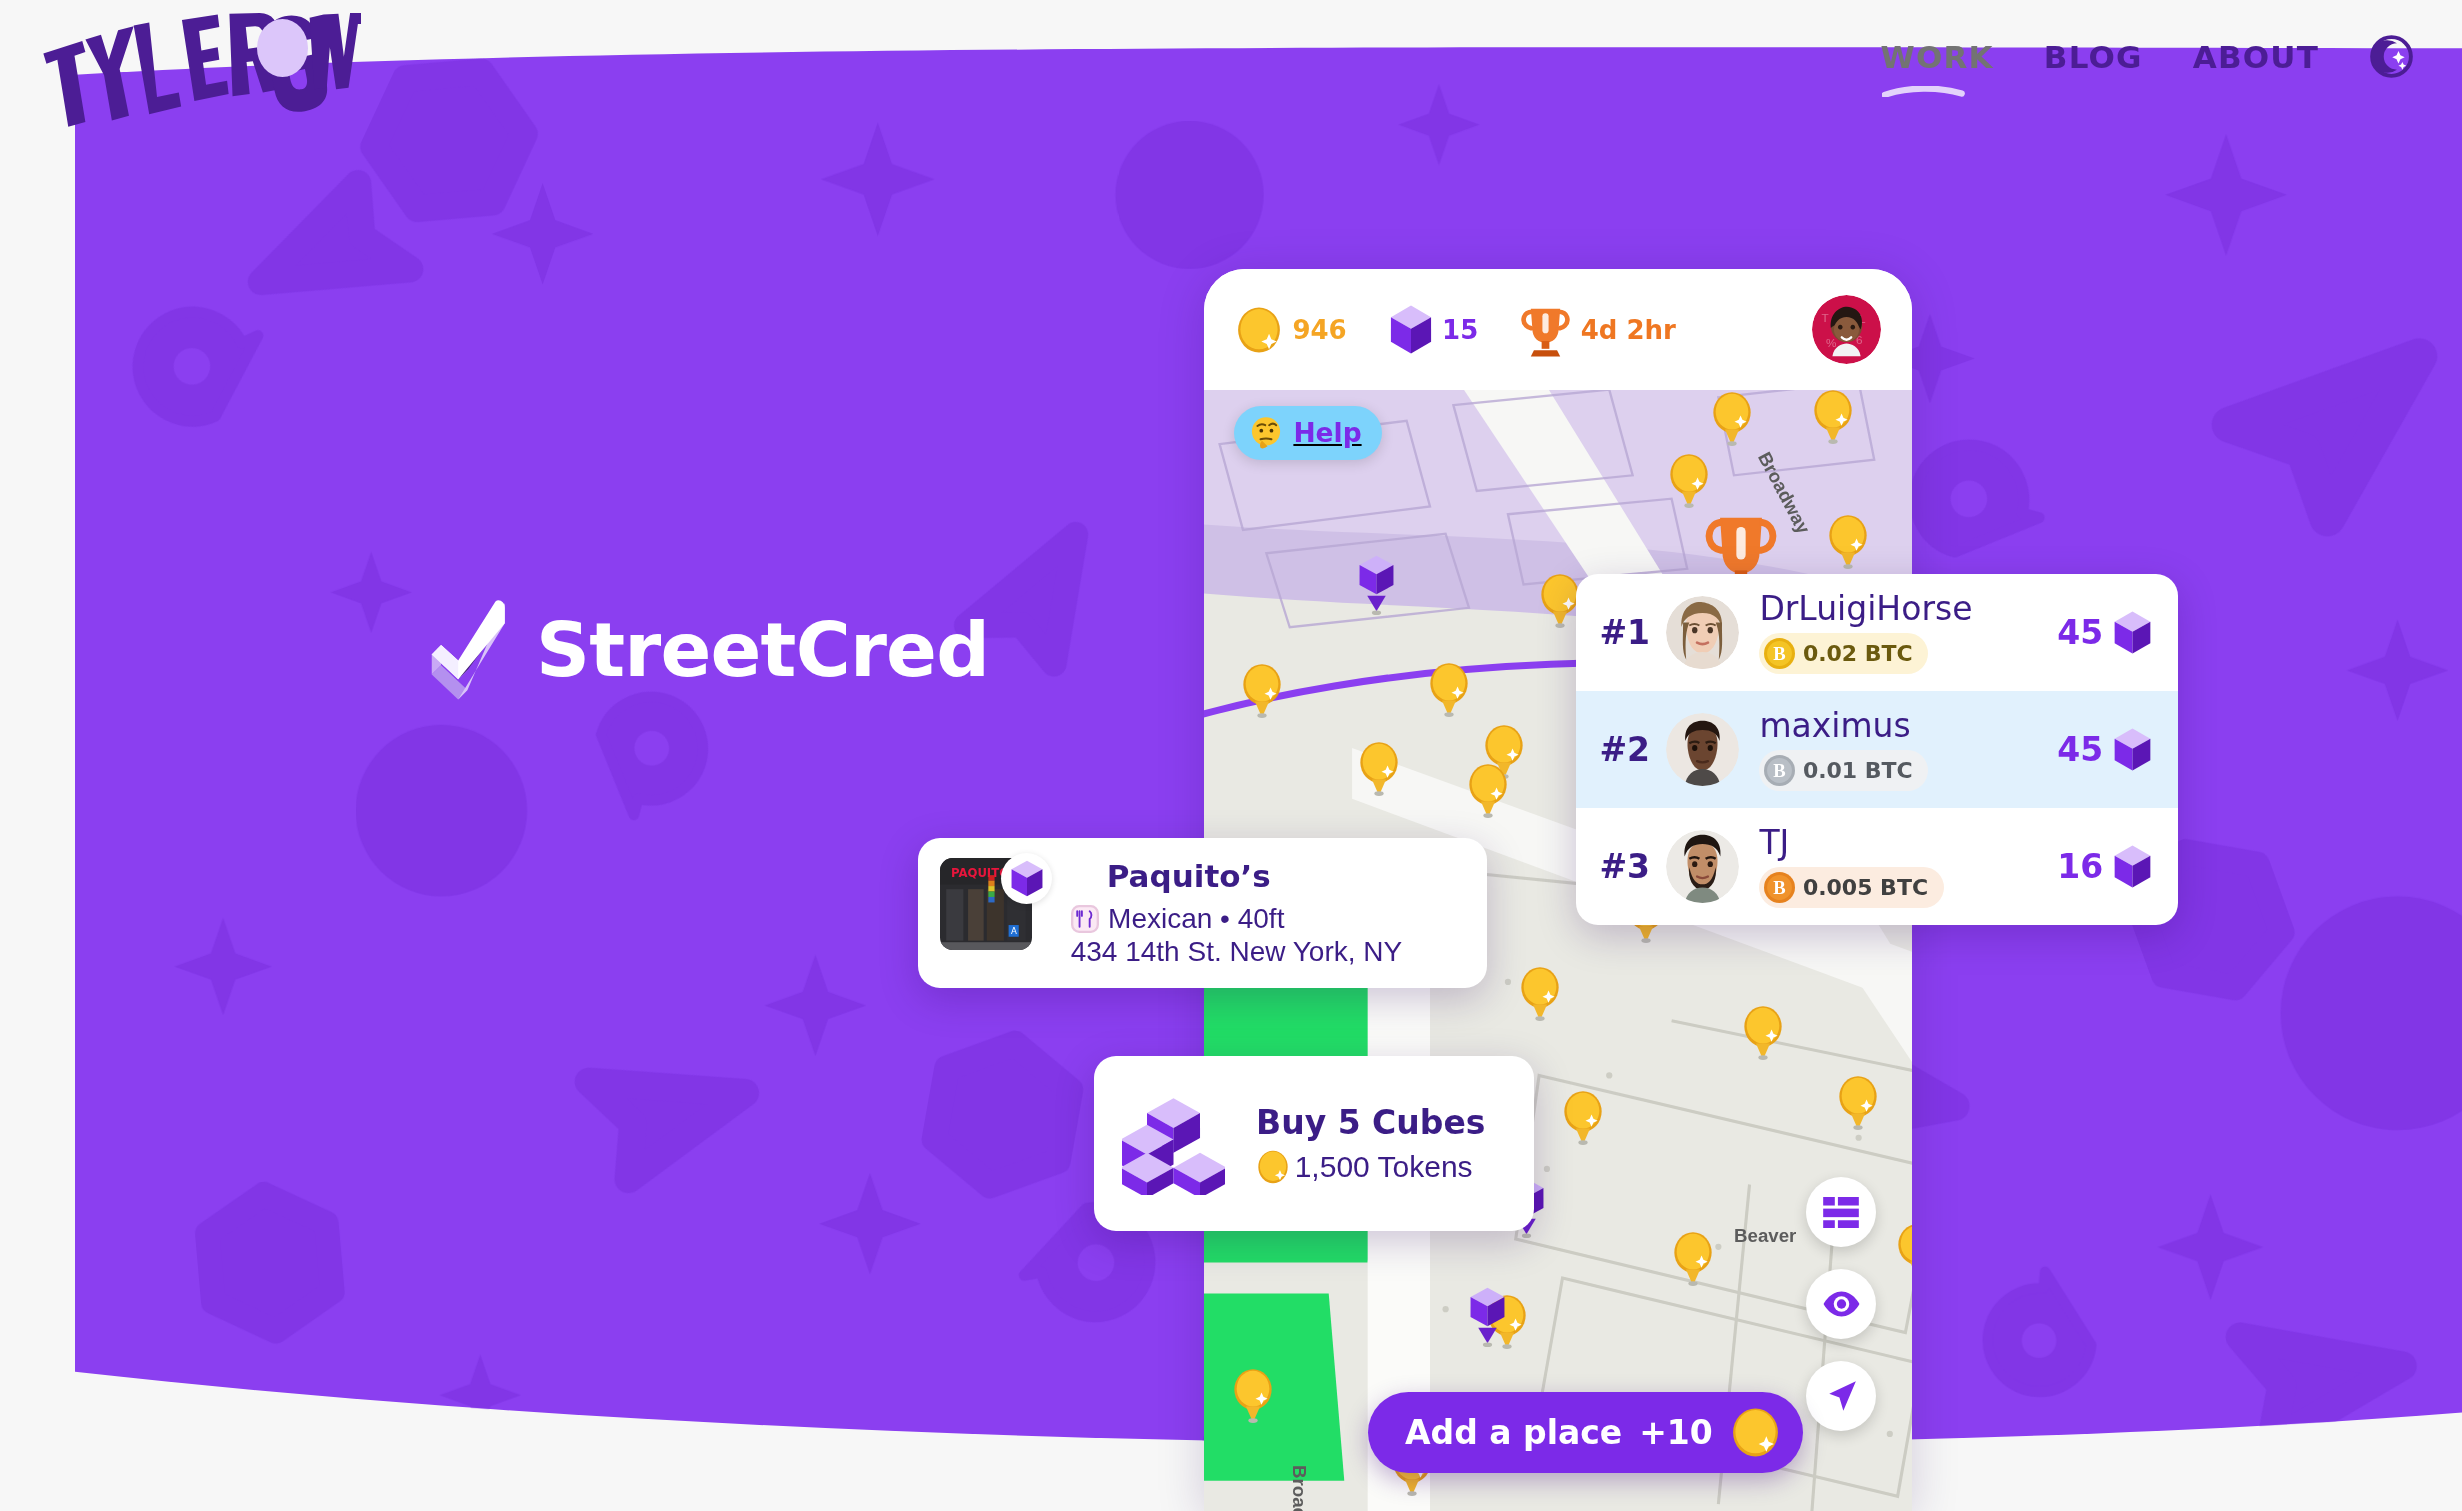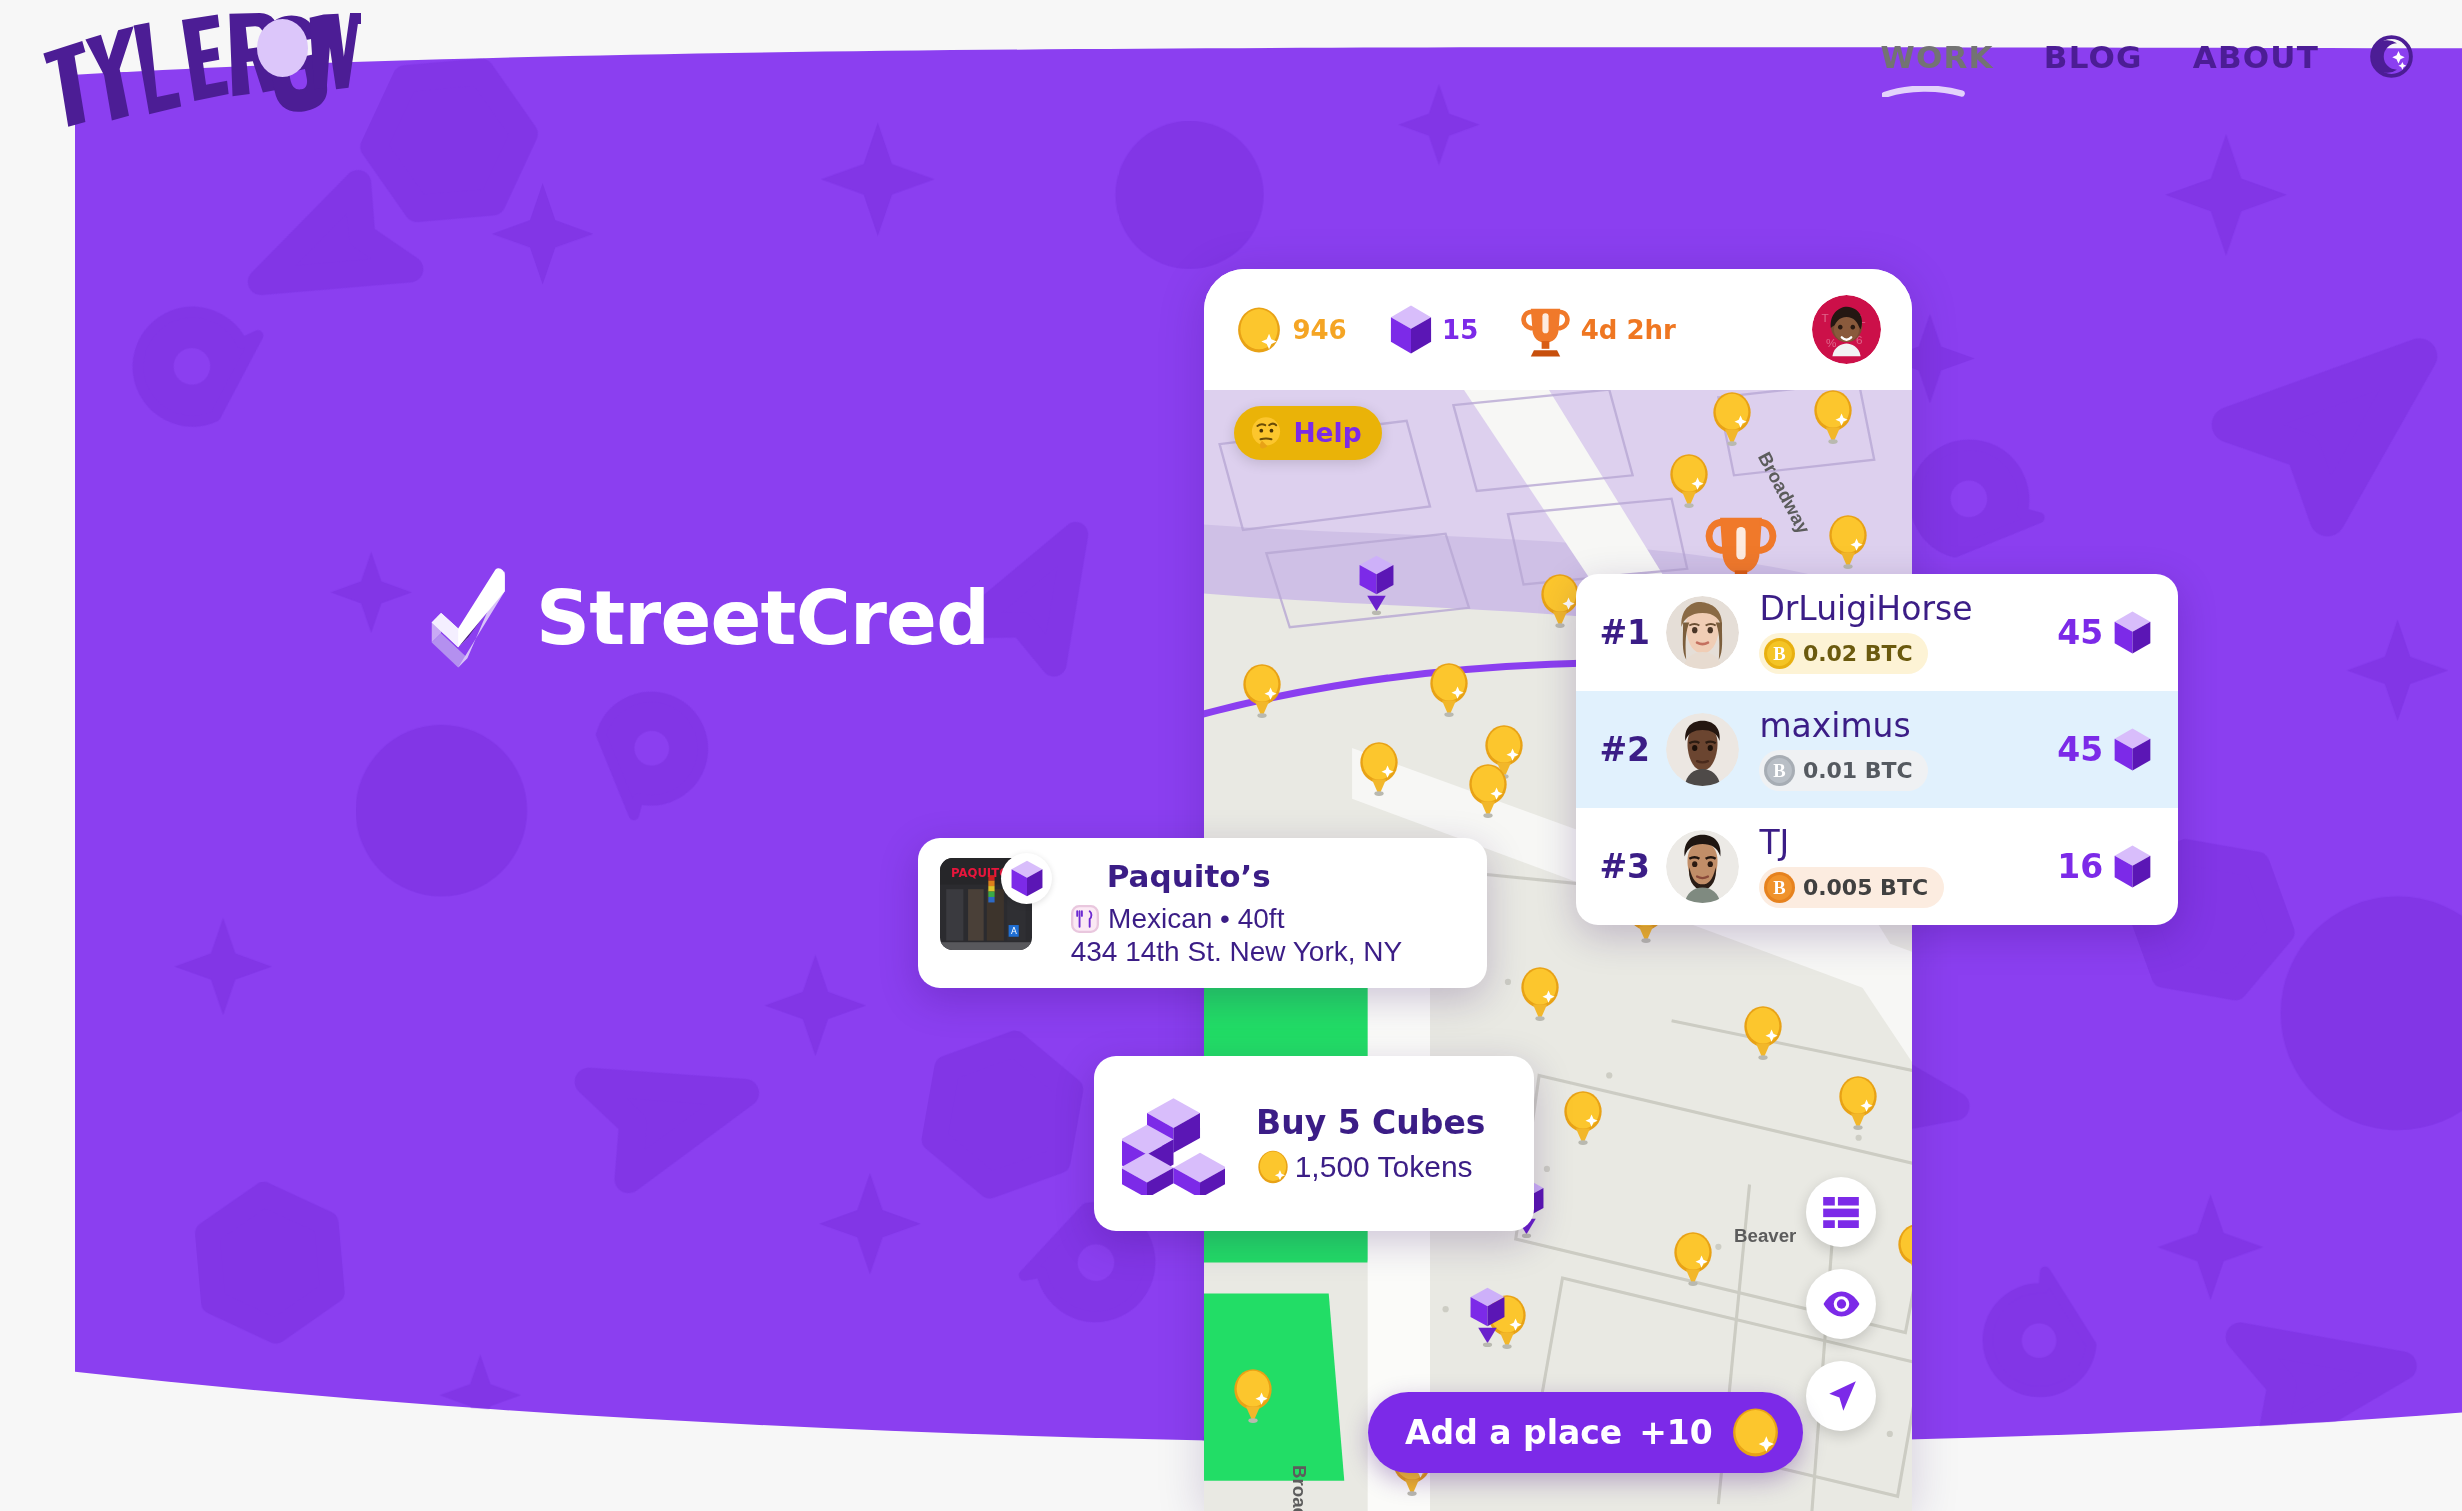--- a/index.html
+++ b/index.html
@@ -55,21 +55,21 @@
     height: 11px;
   }
   #theme-toggle {
     width: 45px; height: 45px; cursor: pointer;
     display: flex; align-items: center; justify-content: center;
   }
 
   
   #brand {
     position: absolute;
-    left: 427px; top: 568px;
+    left: 427px; top: 600px;
     display: flex; align-items: center; gap: 28px;
     z-index: 20;
   }
   #brand-name {
     font-family: "DejaVu Sans", sans-serif;
     font-weight: bold;
     font-size: 75px;
     color: #ffffff;
     letter-spacing: -0.8px;
     line-height: 1;
@@ -133,26 +133,26 @@
     pointer-events: none;
   }
 
   
   .pin { position: absolute; pointer-events: auto; cursor: pointer; }
 
   
   #help-pill {
     position: absolute;
     left: 30px; top: 15.6px;
-    background: #eab308;
+    background: #7dd3fc;
     border-radius: 31px;
     padding: 9.4px 20px 9.4px 14px;
     display: flex; align-items: center; gap: 9.4px;
     box-shadow: 0 3.1px 12.5px rgba(0,0,0,.14);
-    z-index: 40; cursor: pointer;
+    z-index: 40; cursor: pointer; text-decoration: underline;
   }
   #help-label {
     font-family: "DejaVu Sans", sans-serif;
     font-weight: 900; font-size: 26.5px; color: #7c2ae8;
   }
 
   
   #fabs {
     position: absolute;
     right: 36px; top: 787px;

